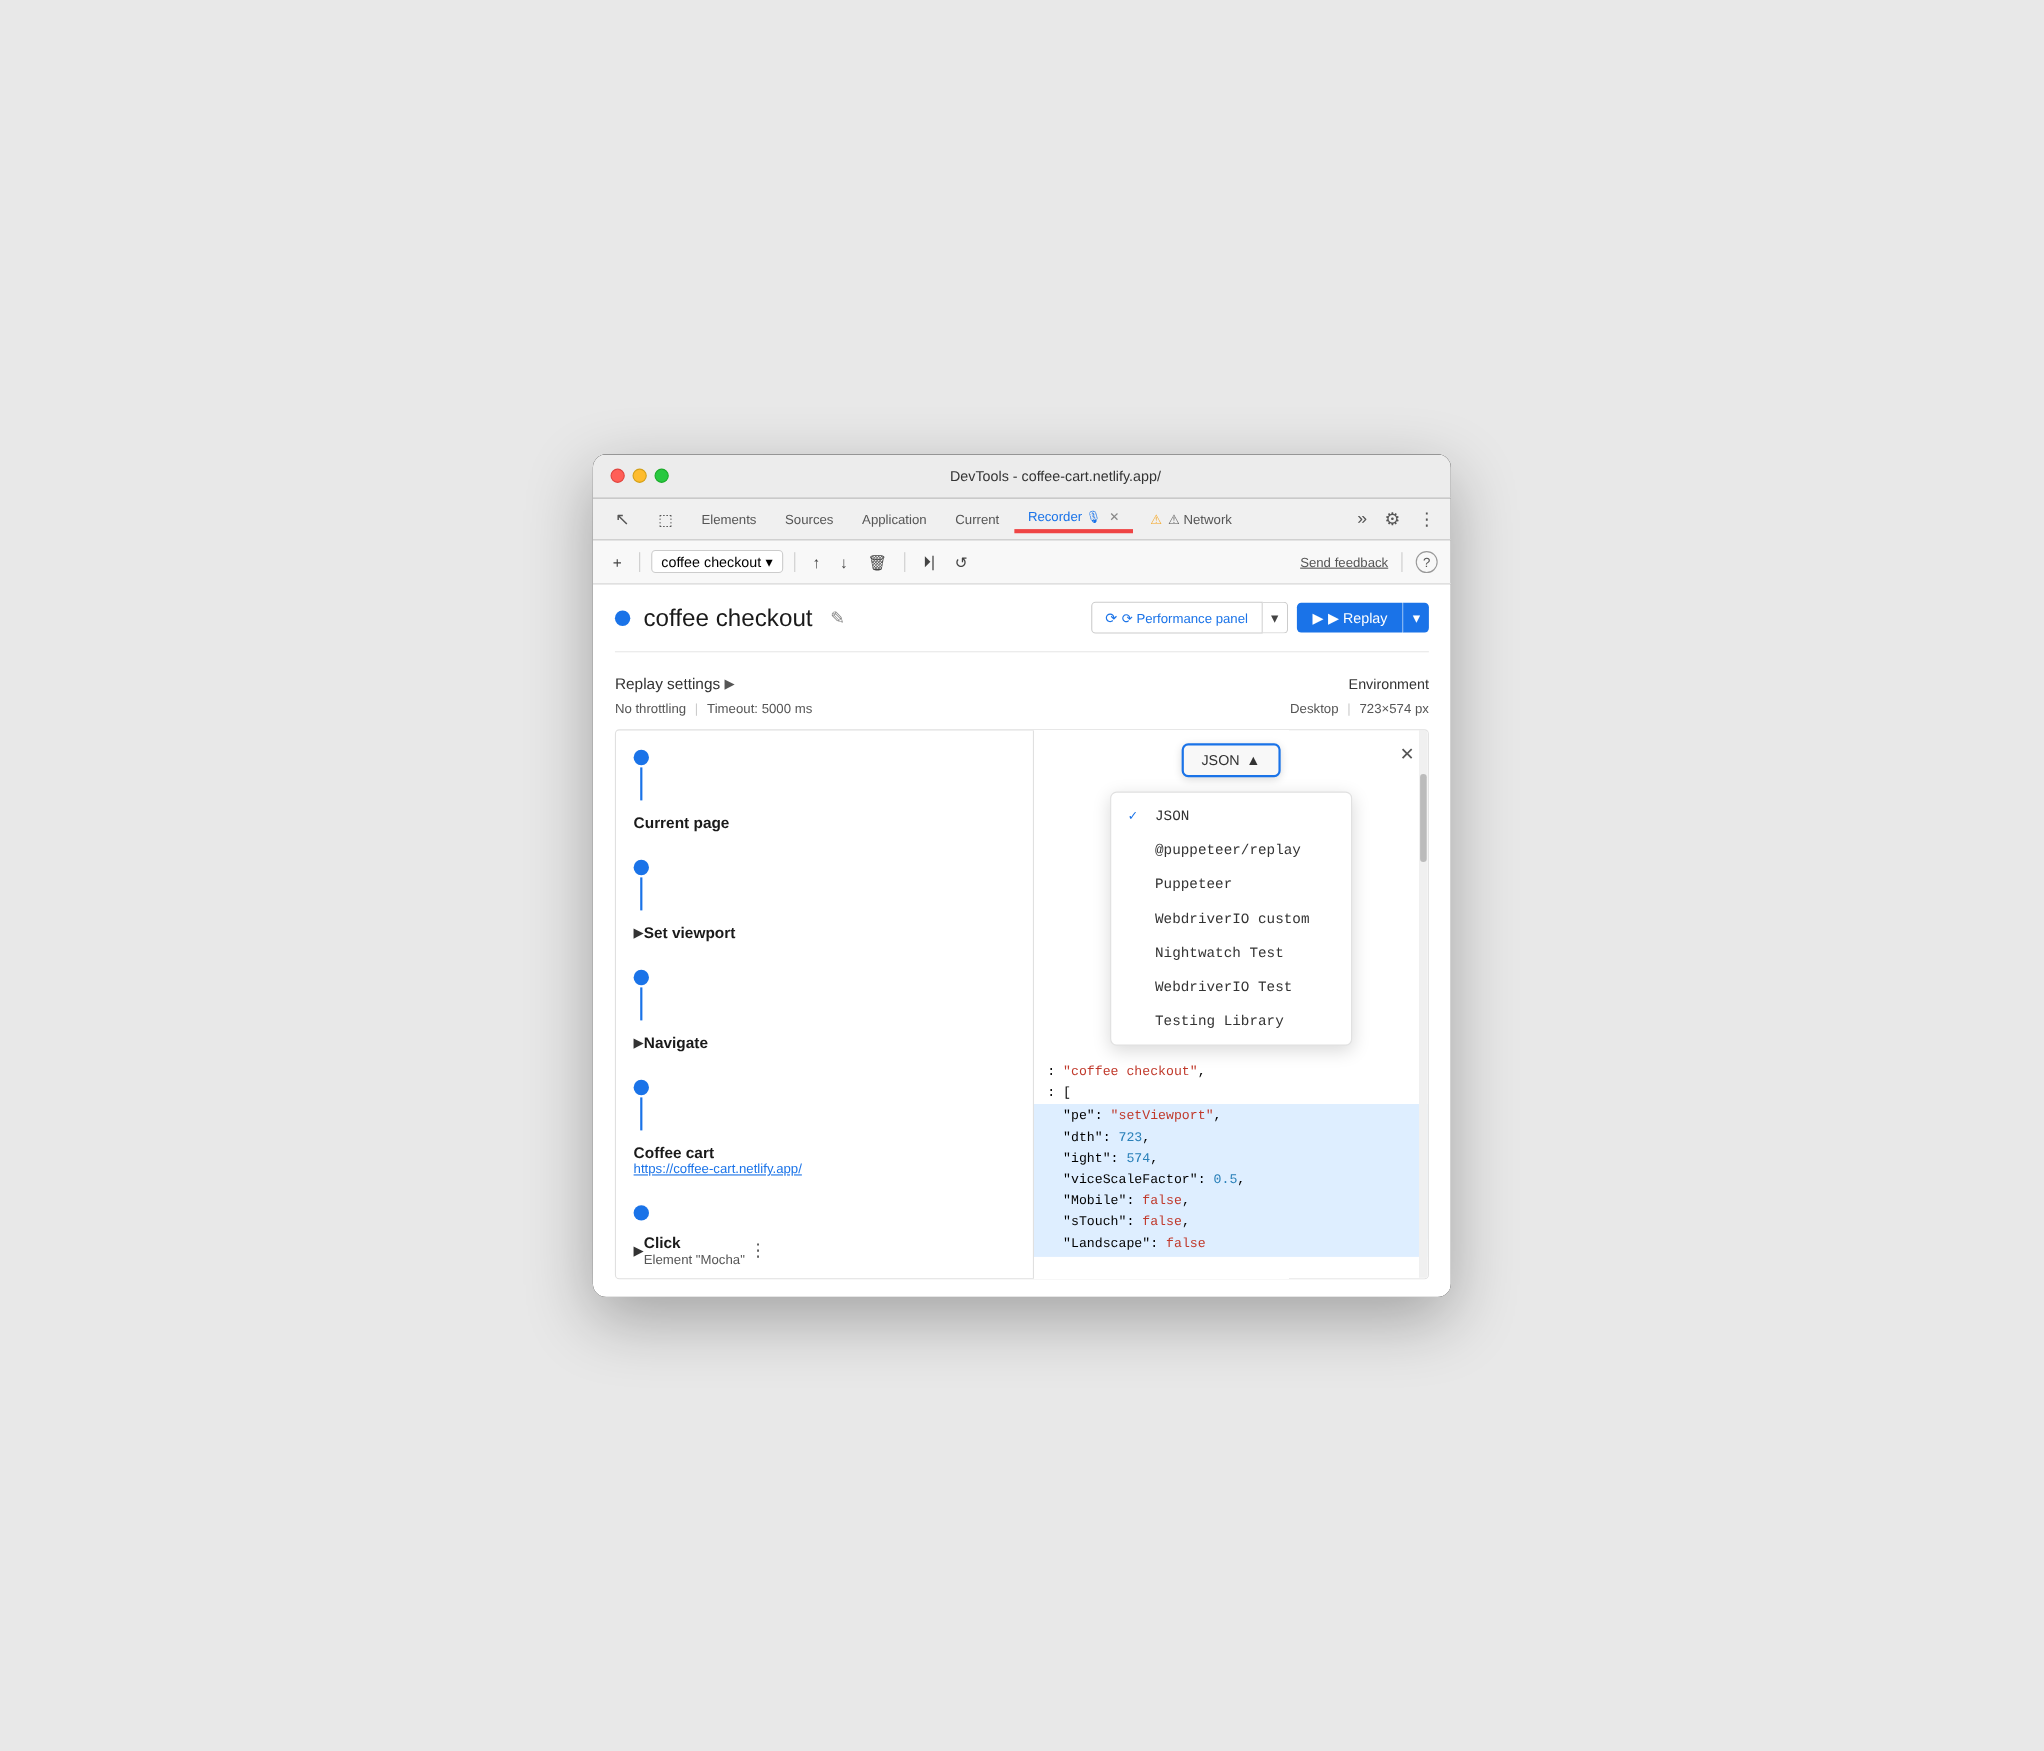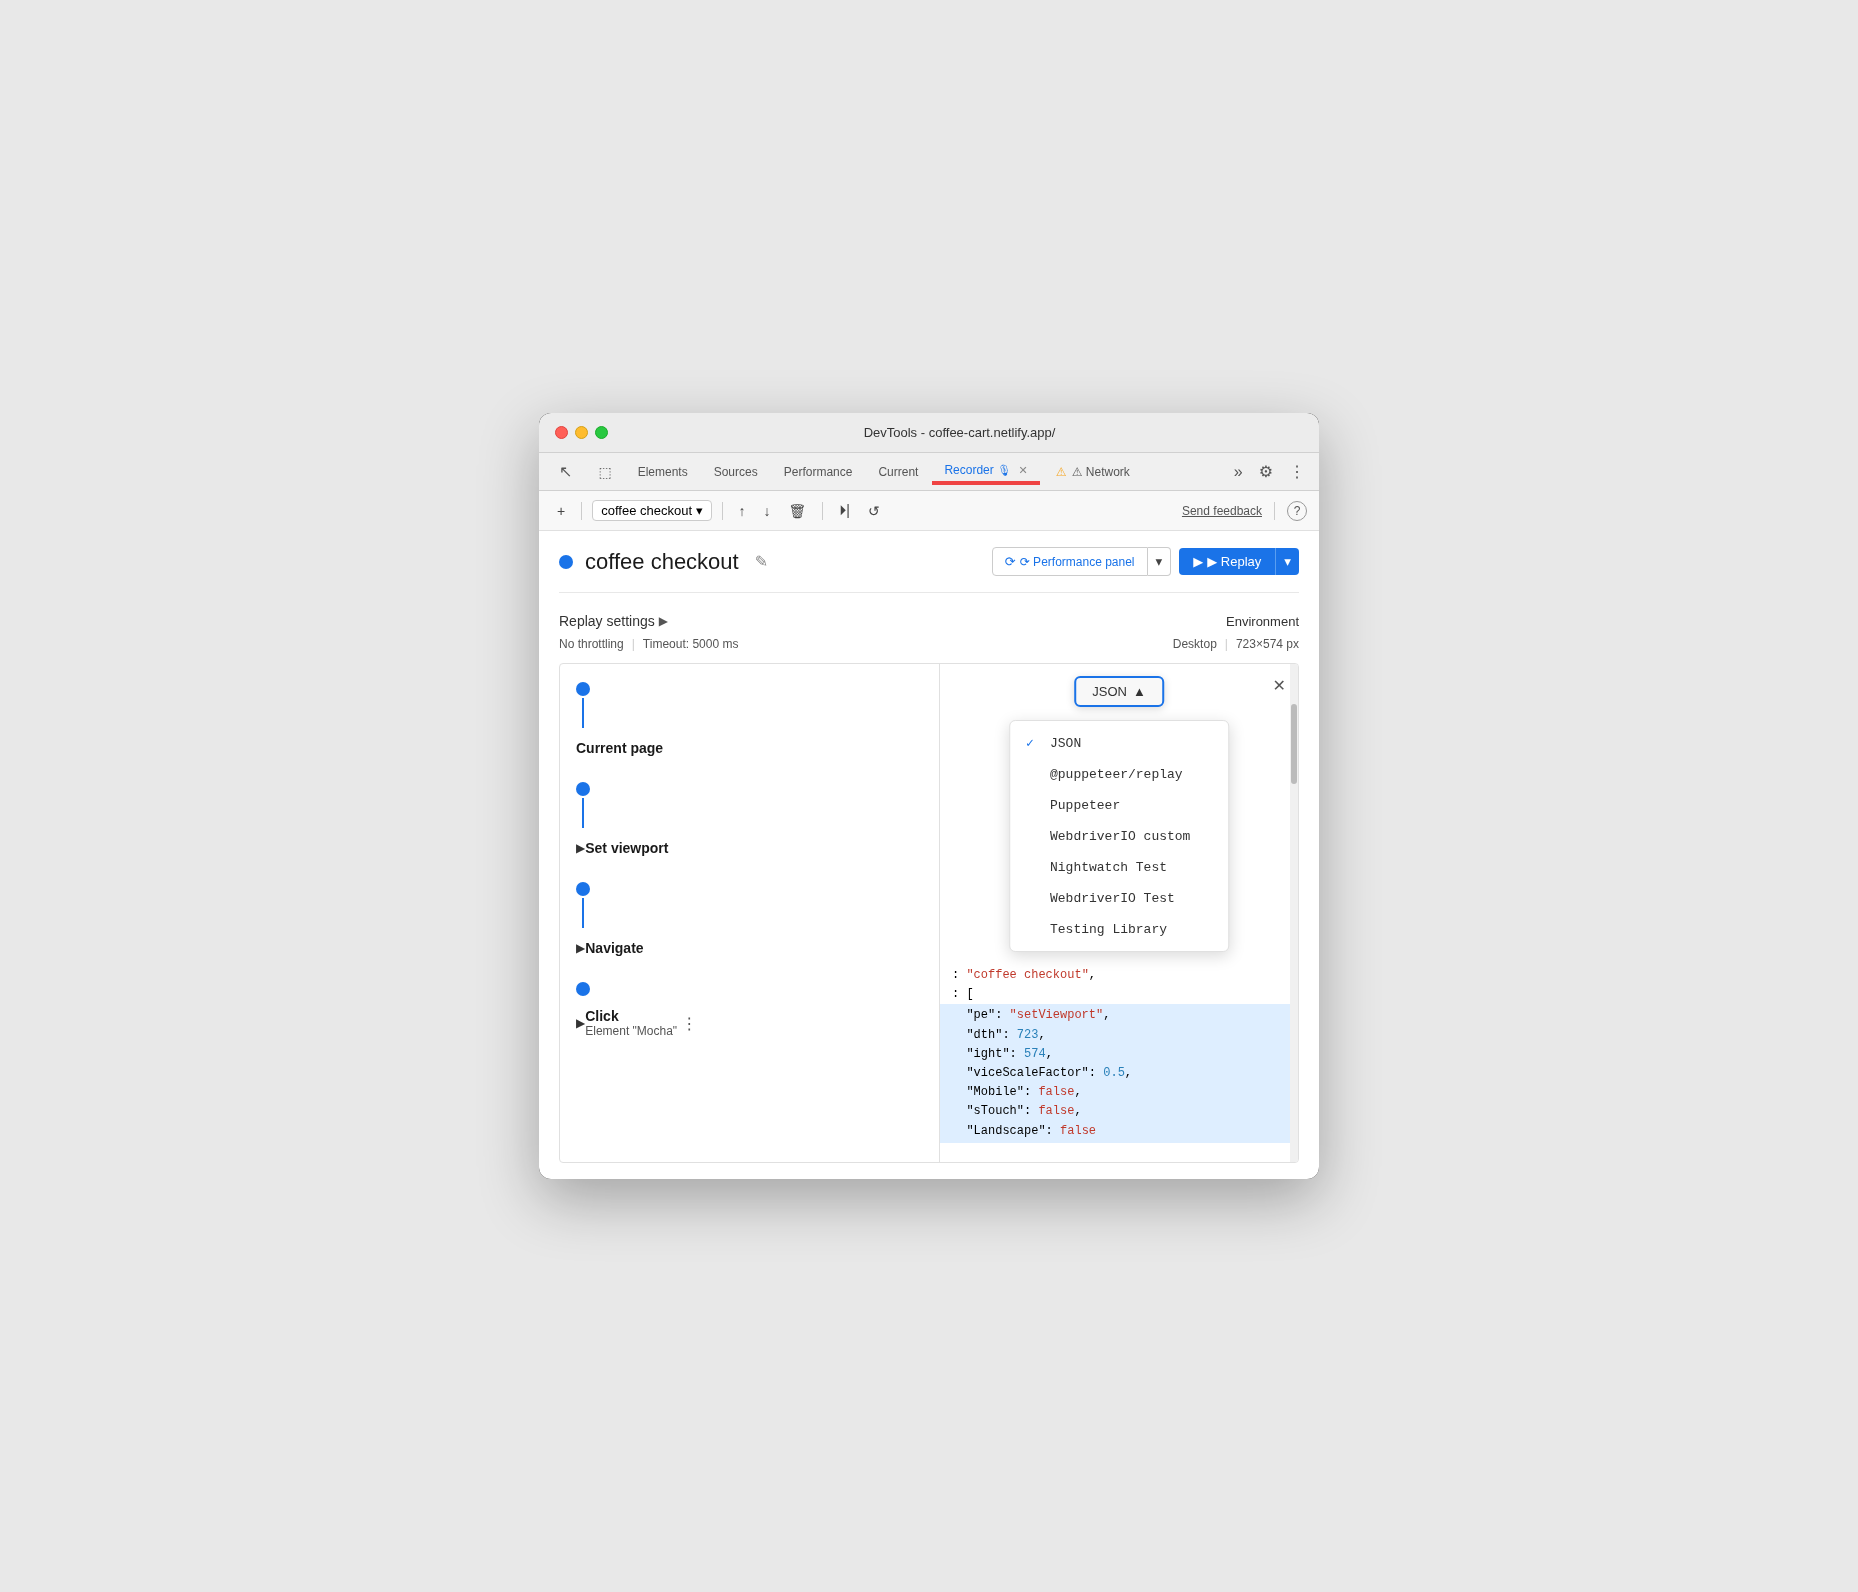--- a/index.html
+++ b/index.html
@@ -371,21 +371,21 @@
   <div class="tab-bar">
     <div class="tab-item" style="font-size:16px;">↖</div>
     <div class="tab-item" style="font-size:14px;">⬚</div>
     <div class="tab-item">
       <span>Elements</span>
     </div>
     <div class="tab-item">
       <span>Sources</span>
     </div>
     <div class="tab-item">
-      <span>Performance</span>
+      <span>Application</span>
     </div>
     <div class="tab-item">
       <span>Current</span>
     </div>
     <div class="tab-item active">
       <span>Recorder</span>
       <span class="tab-icon">🎙</span>
       <span class="tab-close">✕</span>
     </div>
     <div class="tab-item">
@@ -495,20 +495,30 @@
               <div class="step-line"></div>
             </div>
             <div class="step-content">
               <div class="step-row">
                 <span class="step-expand">▶ </span>
                 <span class="step-title">Navigate</span>
               </div>
             </div>
           </div>
 
+          <div class="timeline-step">
+            <div class="timeline-left">
+              <div class="step-dot"></div>
+              <div class="step-line"></div>
+            </div>
+            <div class="step-content">
+              <div class="step-title">Coffee cart</div>
+              <div class="step-subtitle">https://coffee-cart.netlify.app/</div>
+            </div>
+          </div>
 
           <div class="timeline-step">
             <div class="timeline-left">
               <div class="step-dot"></div>
             </div>
             <div class="step-content">
               <div class="step-row">
                 <span class="step-expand">▶ </span>
                 <div>
                   <div class="step-title">Click</div>

